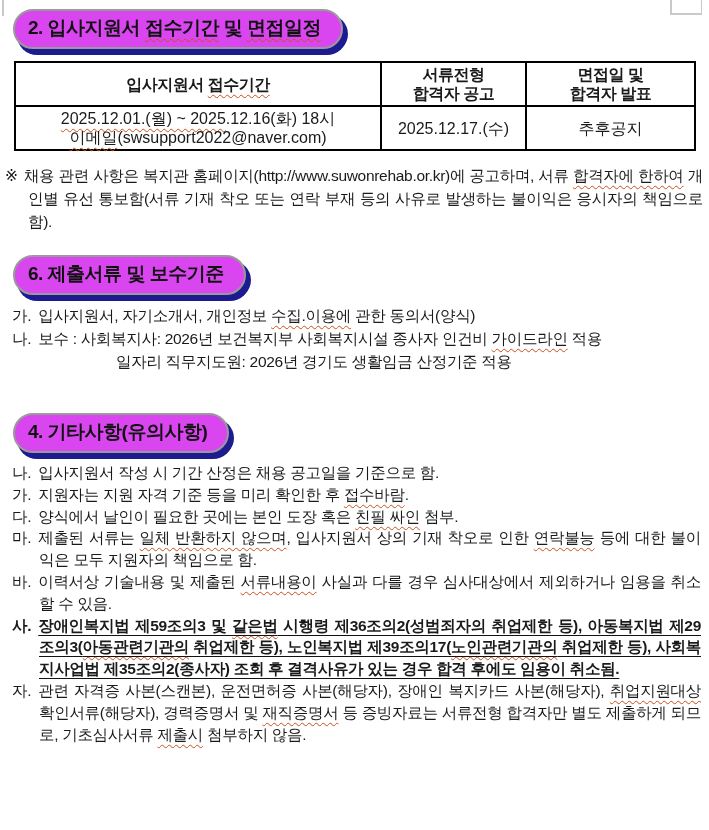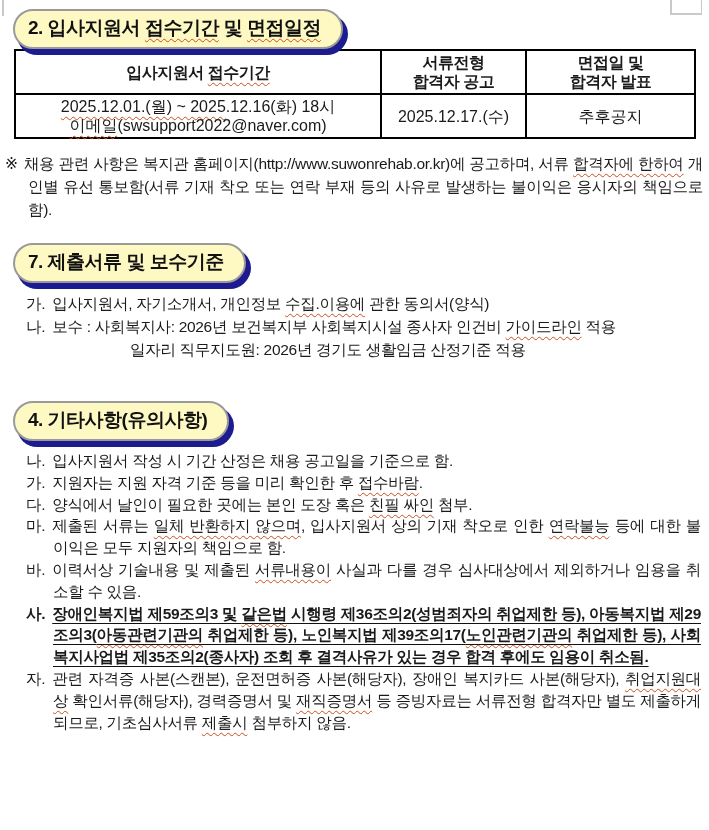--- a/index.html
+++ b/index.html
@@ -10,52 +10,52 @@
   }
   .page{position:relative;width:709px;height:830px;padding-top:9px;box-sizing:border-box;}
 
   
   .artifact{position:absolute;border:0 solid #c9c9c9;}
   .artifact-left{left:2px;top:0;width:8px;height:16px;border-left-width:2px;}
   .artifact-right{right:7px;top:0;width:29px;height:13px;border-left-width:2px;border-bottom-width:2px;border-right-width:1px;}
 
   
   .section-header{
-    display:inline-block;background:#fef9c3;
+    display:inline-block;background:#d946ef;
     border:2px solid #9a9a9a;border-radius:20px;
     padding:4px 20px 6px 13px;margin-left:13px;
     font-size:19px;font-weight:700;letter-spacing:-0.5px;color:#111;
     box-shadow:6px 5px 0 -1px #1c1c90,4px 6px 0 0 #1c1c90;
     position:relative;z-index:1;
   }
   .hdr3{margin-top:22px;}
   .hdr4{margin-top:40px;}
 
   table.tbl{
     border-collapse:collapse;table-layout:fixed;
-    width:680px;margin:0 0 0 14px;
+    width:680px;margin:12px 0 0 14px;
   }
   table.tbl td{
     border:2px solid #000;text-align:center;vertical-align:middle;
     font-size:16px;line-height:19px;padding:2px 2px;
     word-break:break-all;
   }
   td.th{font-weight:700;letter-spacing:-0.5px;padding:3px 2px;}
   .pre{white-space:pre-line;}
   col.c1{width:366px;}col.c2{width:145px;}col.c3{width:169px;}
 
   .note{
     margin:13px 6px 0 5px;
     font-size:15.5px;line-height:23px;letter-spacing:-0.3px;
     text-align:justify;word-break:break-all;
     padding-left:23px;text-indent:-23px;
   }
   .note .marker{margin-right:6px;}
 
-  .items{margin:9px 8px 0 26px;}
+  .items{margin:9px 8px 0 12px;}
   .item{
     font-size:15.5px;line-height:21.8px;letter-spacing:-0.3px;
     text-align:justify;word-break:break-all;
     padding-left:27px;text-indent:-27px;color:#1a1a1a;
   }
   .item .marker{margin-right:7px;}
   .item.bold{font-weight:700;}
   .item.indent2{padding-left:104px;text-indent:0;}
   .s3 .item{line-height:23px;}
 
@@ -108,21 +108,21 @@
         <td>추후공지</td>
       </tr>
     </tbody>
   </table>
 
   <div class="note">
     <span class="marker">※</span><span><span>채용 관련 사항은 복지관 홈페이지(http://www.suwonrehab.or.kr)에 공고하며, 서류 </span><span class="sp">합격자에 한하여</span><span> 개인별 유선 통보함(서류 기재 착오 또는 연락 부재 등의 사유로 발생하는 불이익은 응시자의 책임으로 함).</span></span>
   </div>
 
   <div class="section-header hdr3">
-    <span><span>7. 제출서류 및 보수기준</span></span>
+    <span><span>6. 제출서류 및 보수기준</span></span>
   </div>
   <div class="items s3">
       <div class="item"><span class="marker">가.</span><span><span>입사지원서, 자기소개서, 개인정보 </span><span class="sp">수집.이용에</span><span> 관한 동의서(양식)</span></span></div>
       <div class="item"><span class="marker">나.</span><span><span>보수 : 사회복지사: 2026년 보건복지부 사회복지시설 종사자 인건비 </span><span class="sp">가이드라인</span><span> 적용</span></span></div>
       <div class="item indent2"><span><span>일자리 직무지도원: 2026년 경기도 생활임금 산정기준 적용</span></span></div>
     </div>
 
   <div class="section-header hdr4">
     <span><span>4. 기타사항(유의사항)</span></span>
   </div>

